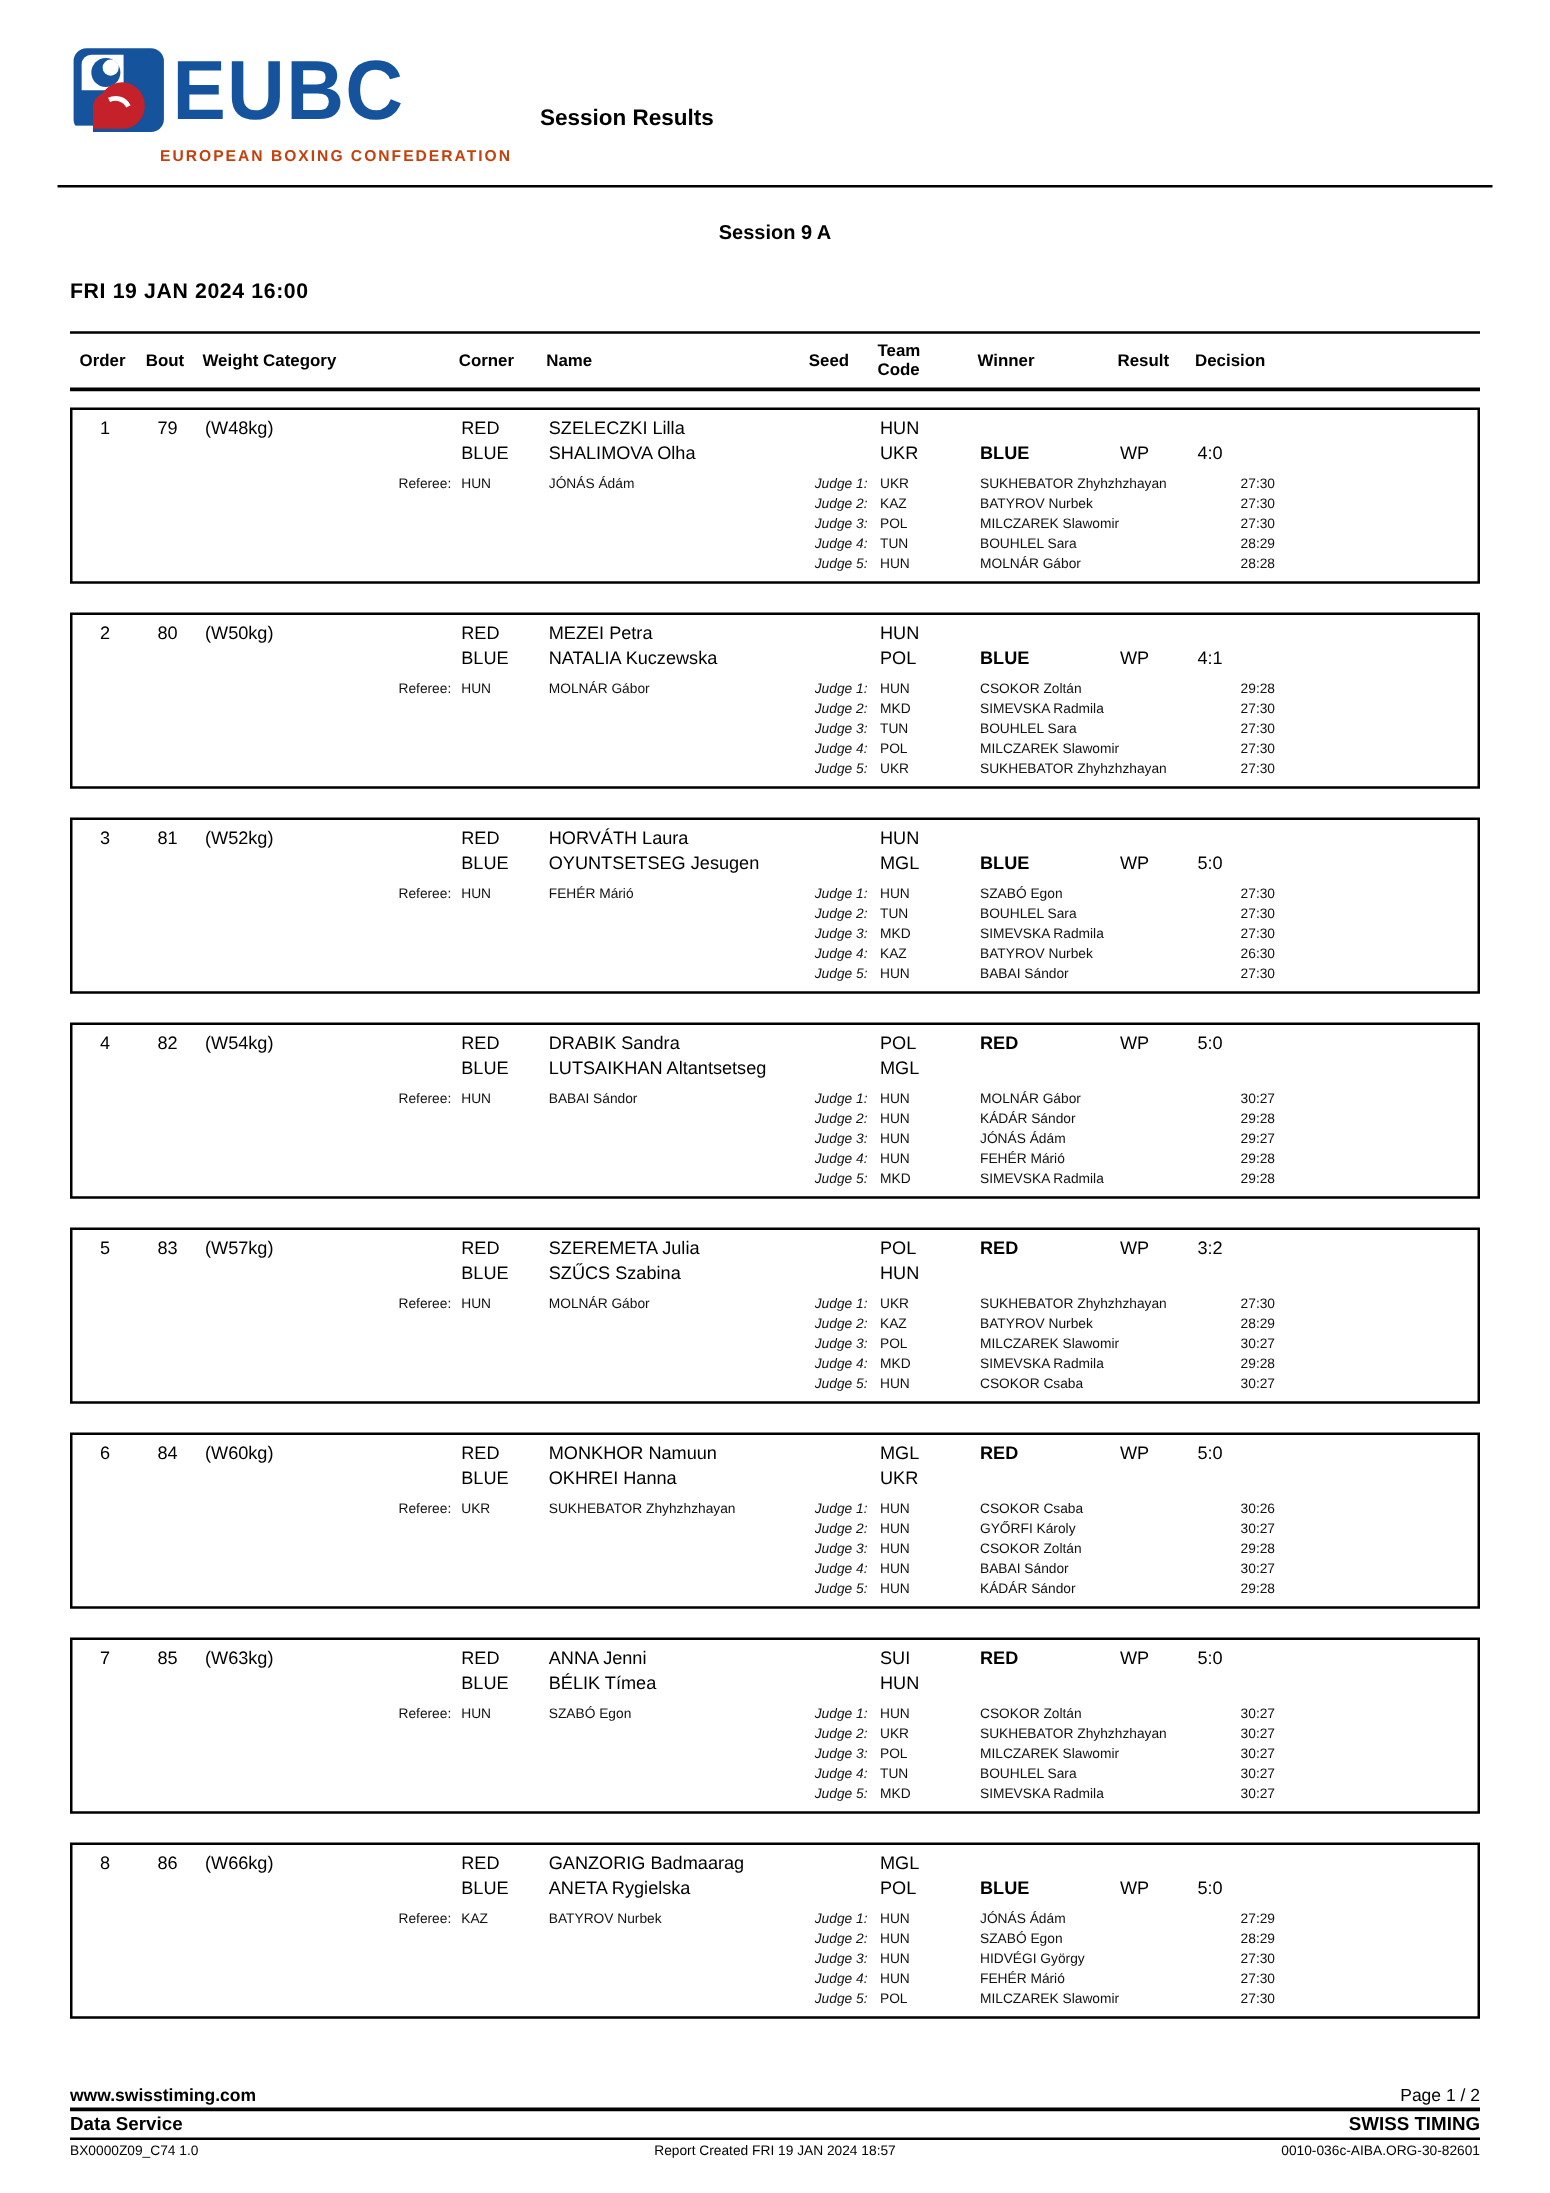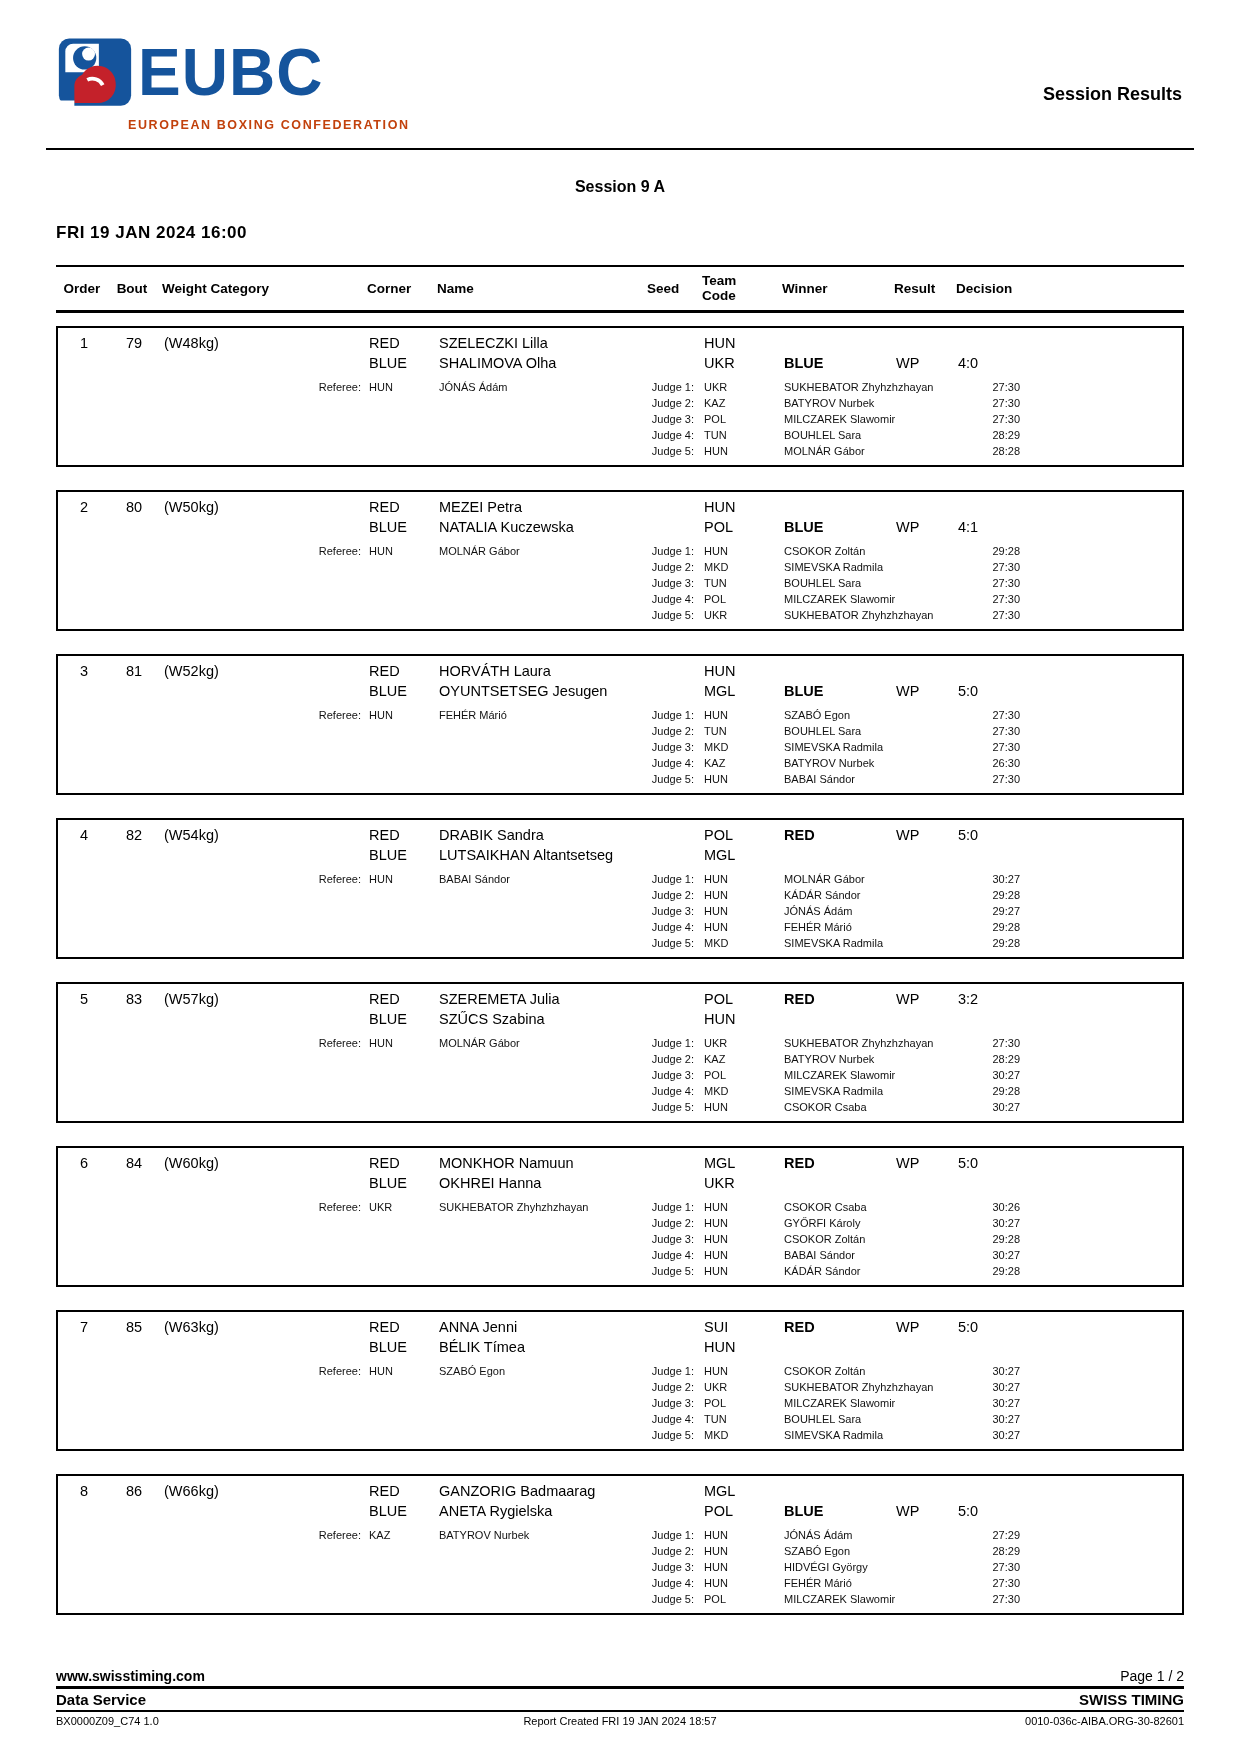--- a/index.html
+++ b/index.html
@@ -4,21 +4,21 @@
 <style>
   html,body{margin:0;padding:0;background:#fff;}
   body{
     width:1240px;height:1754px;position:relative;
     font-family:"Liberation Sans","DejaVu Sans",sans-serif;
     color:#000;-webkit-font-smoothing:antialiased;
   }
   .page{padding:0 56px;position:relative;}
 
   
-  .header{padding-top:36px;display:flex;align-items:flex-start;justify-content:space-between;}
+  .header{padding-top:36px;display:flex;align-items:flex-start;}
   .logo{width:376px;flex:0 0 376px;}
   .logo-top{display:flex;align-items:flex-start;}
   .logo-icon{width:78px;height:80px;margin-right:4px;}
   .logo-word{
     font-size:64px;font-weight:bold;letter-spacing:1px;line-height:72px;
     color:#15549c;transform:scaleY(1.05);
   }
   .logo-sub{
     font-size:12.5px;font-weight:bold;color:#c2410c;letter-spacing:1.6px;
     margin-top:2px;padding-left:72px;white-space:nowrap;
@@ -47,21 +47,21 @@
     border:2px solid #000;margin-bottom:23px;
     padding:5px 0 6px 0;background:#fff;
   }
   .row.main{font-size:14.5px;line-height:20px;}
   .row.main .c{padding-left:6px;white-space:nowrap;}
   .c.order,.c.bout-no{text-align:center;padding-left:0 !important;}
   .c.winner{font-weight:bold;}
   .row.sub{font-size:11px;line-height:16px;color:#111;}
   .row.sub .c{padding-left:6px;white-space:nowrap;}
   .ref-label{grid-column:1 / span 3;text-align:right;padding-right:2px;}
-  .judge-label{text-align:right;padding-right:4px;}
+  .judge-label{text-align:right;padding-right:4px;font-style:italic;}
   .jname{grid-column:span 2;}
   .score{text-align:right;padding-right:162px;}
   .ref-gap{height:6px;}
 
   
   .footer{position:absolute;left:56px;right:56px;top:1668px;}
   .f-row{display:flex;justify-content:space-between;align-items:flex-end;}
   .f-url{font-size:14px;font-weight:bold;}
   .f-page{font-size:14px;}
   .f-rule{height:3px;background:#000;margin-top:2px;}

